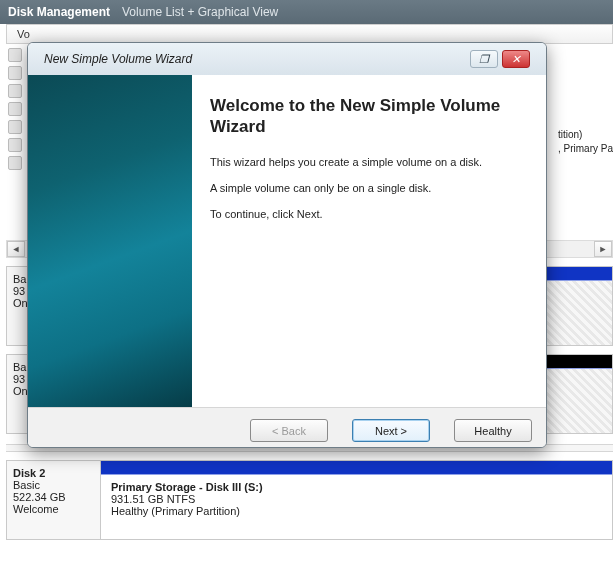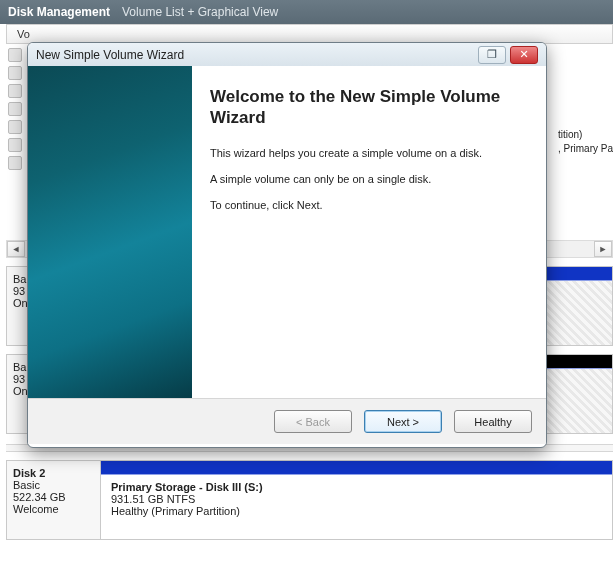--- a/index.html
+++ b/index.html
@@ -31,30 +31,30 @@
 .vol-stripe-black { background:#000; }
 .vol-hatched { flex:1; background: repeating-linear-gradient(45deg,#e8e8e8,#e8e8e8 3px,#f7f7f7 3px,#f7f7f7 6px); }
 .vol-body { flex:1; background:#fff; padding:6px 10px; font-size:11px; color:#222; }
 .vol-body .vname { font-weight:bold; }
 
 
 .hdivider { position:absolute; top:420px; left:6px; right:0; height:8px; background:#f6f6f6; border-top:1px solid #d6d6d6; border-bottom:1px solid #d6d6d6;}
 
 
 .wizard { position: absolute; top: 18px; left: 27px; width: 520px; height: 406px; background: #fff; border: 1px solid #6f7d87; box-shadow: 0 5px 18px rgba(0,0,0,.45); border-radius: 6px; overflow: hidden; }
-.wizard-title { height: 23px; background: linear-gradient(#ebf2f7,#d9e3eb); display:flex; align-items:center; padding:0 8px; font-size:12px; color:#222; }
+.wizard-title { height: 32px; background: linear-gradient(#ebf2f7,#d9e3eb); display:flex; align-items:center; padding:0 16px; font-size:12px; color:#222;font-style:italic; }
 .wizard-title .spacer { flex:1; }
 .wizard-title .tbtn { width:28px; height:18px; margin-left:4px; border-radius:3px; display:flex; align-items:center; justify-content:center; font-size:11px; border:1px solid #9fb0bd; background:linear-gradient(#f6fafc,#dde7ee); color:#3a4a55; cursor:pointer;}
 .wizard-title .tbtn.close { background:linear-gradient(#e88,#c33); border-color:#a22; color:#fff; }
 .wizard-body { display:flex; height: calc(406px - 28px - 46px); }
 .wizard-side { width: 164px; background: linear-gradient(160deg,#0b4a55 0%, #0e6270 30%, #13839a 55%, #0d7085 75%, #063c47 100%); }
 .wizard-content { flex:1; padding: 20px 22px 10px 18px; font-size: 11px; color:#222; }
 .wizard-content h1 { font-size: 17px; font-weight: bold; margin-bottom: 18px; line-height:1.25; font-family: Tahoma, sans-serif;}
 .wizard-content p { margin-bottom: 14px; }
-.wizard-footer { height:46px; background:#f1f1f1; border-top:1px solid #d6d6d6; display:flex; align-items:center; justify-content:flex-end; padding:0 14px; gap:12px; }
+.wizard-footer { height:46px; background:#f1f1f1; border-top:1px solid #d6d6d6; display:flex; align-items:center; justify-content:flex-end; padding:0 14px; gap:24px; }
 .wbtn { min-width:78px; height:23px; font-size:11px; border:1px solid #8a8a8a; background:linear-gradient(#fdfdfd,#e7e7e7); border-radius:3px; color:#222; cursor:pointer; }
 .wbtn:disabled { color:#9a9a9a; cursor:default; }
 .wbtn.primary { border:1px solid #3c7fb1; box-shadow: inset 0 0 0 1px #a7d1ef; background:linear-gradient(#f7fbff,#e2f0fb); }
 </style>
 </head>
 <body>
 
 <div class="title-bar">
   <span class="app-title">Disk Management</span>
   <span class="subtitle">Volume List + Graphical View</span>

